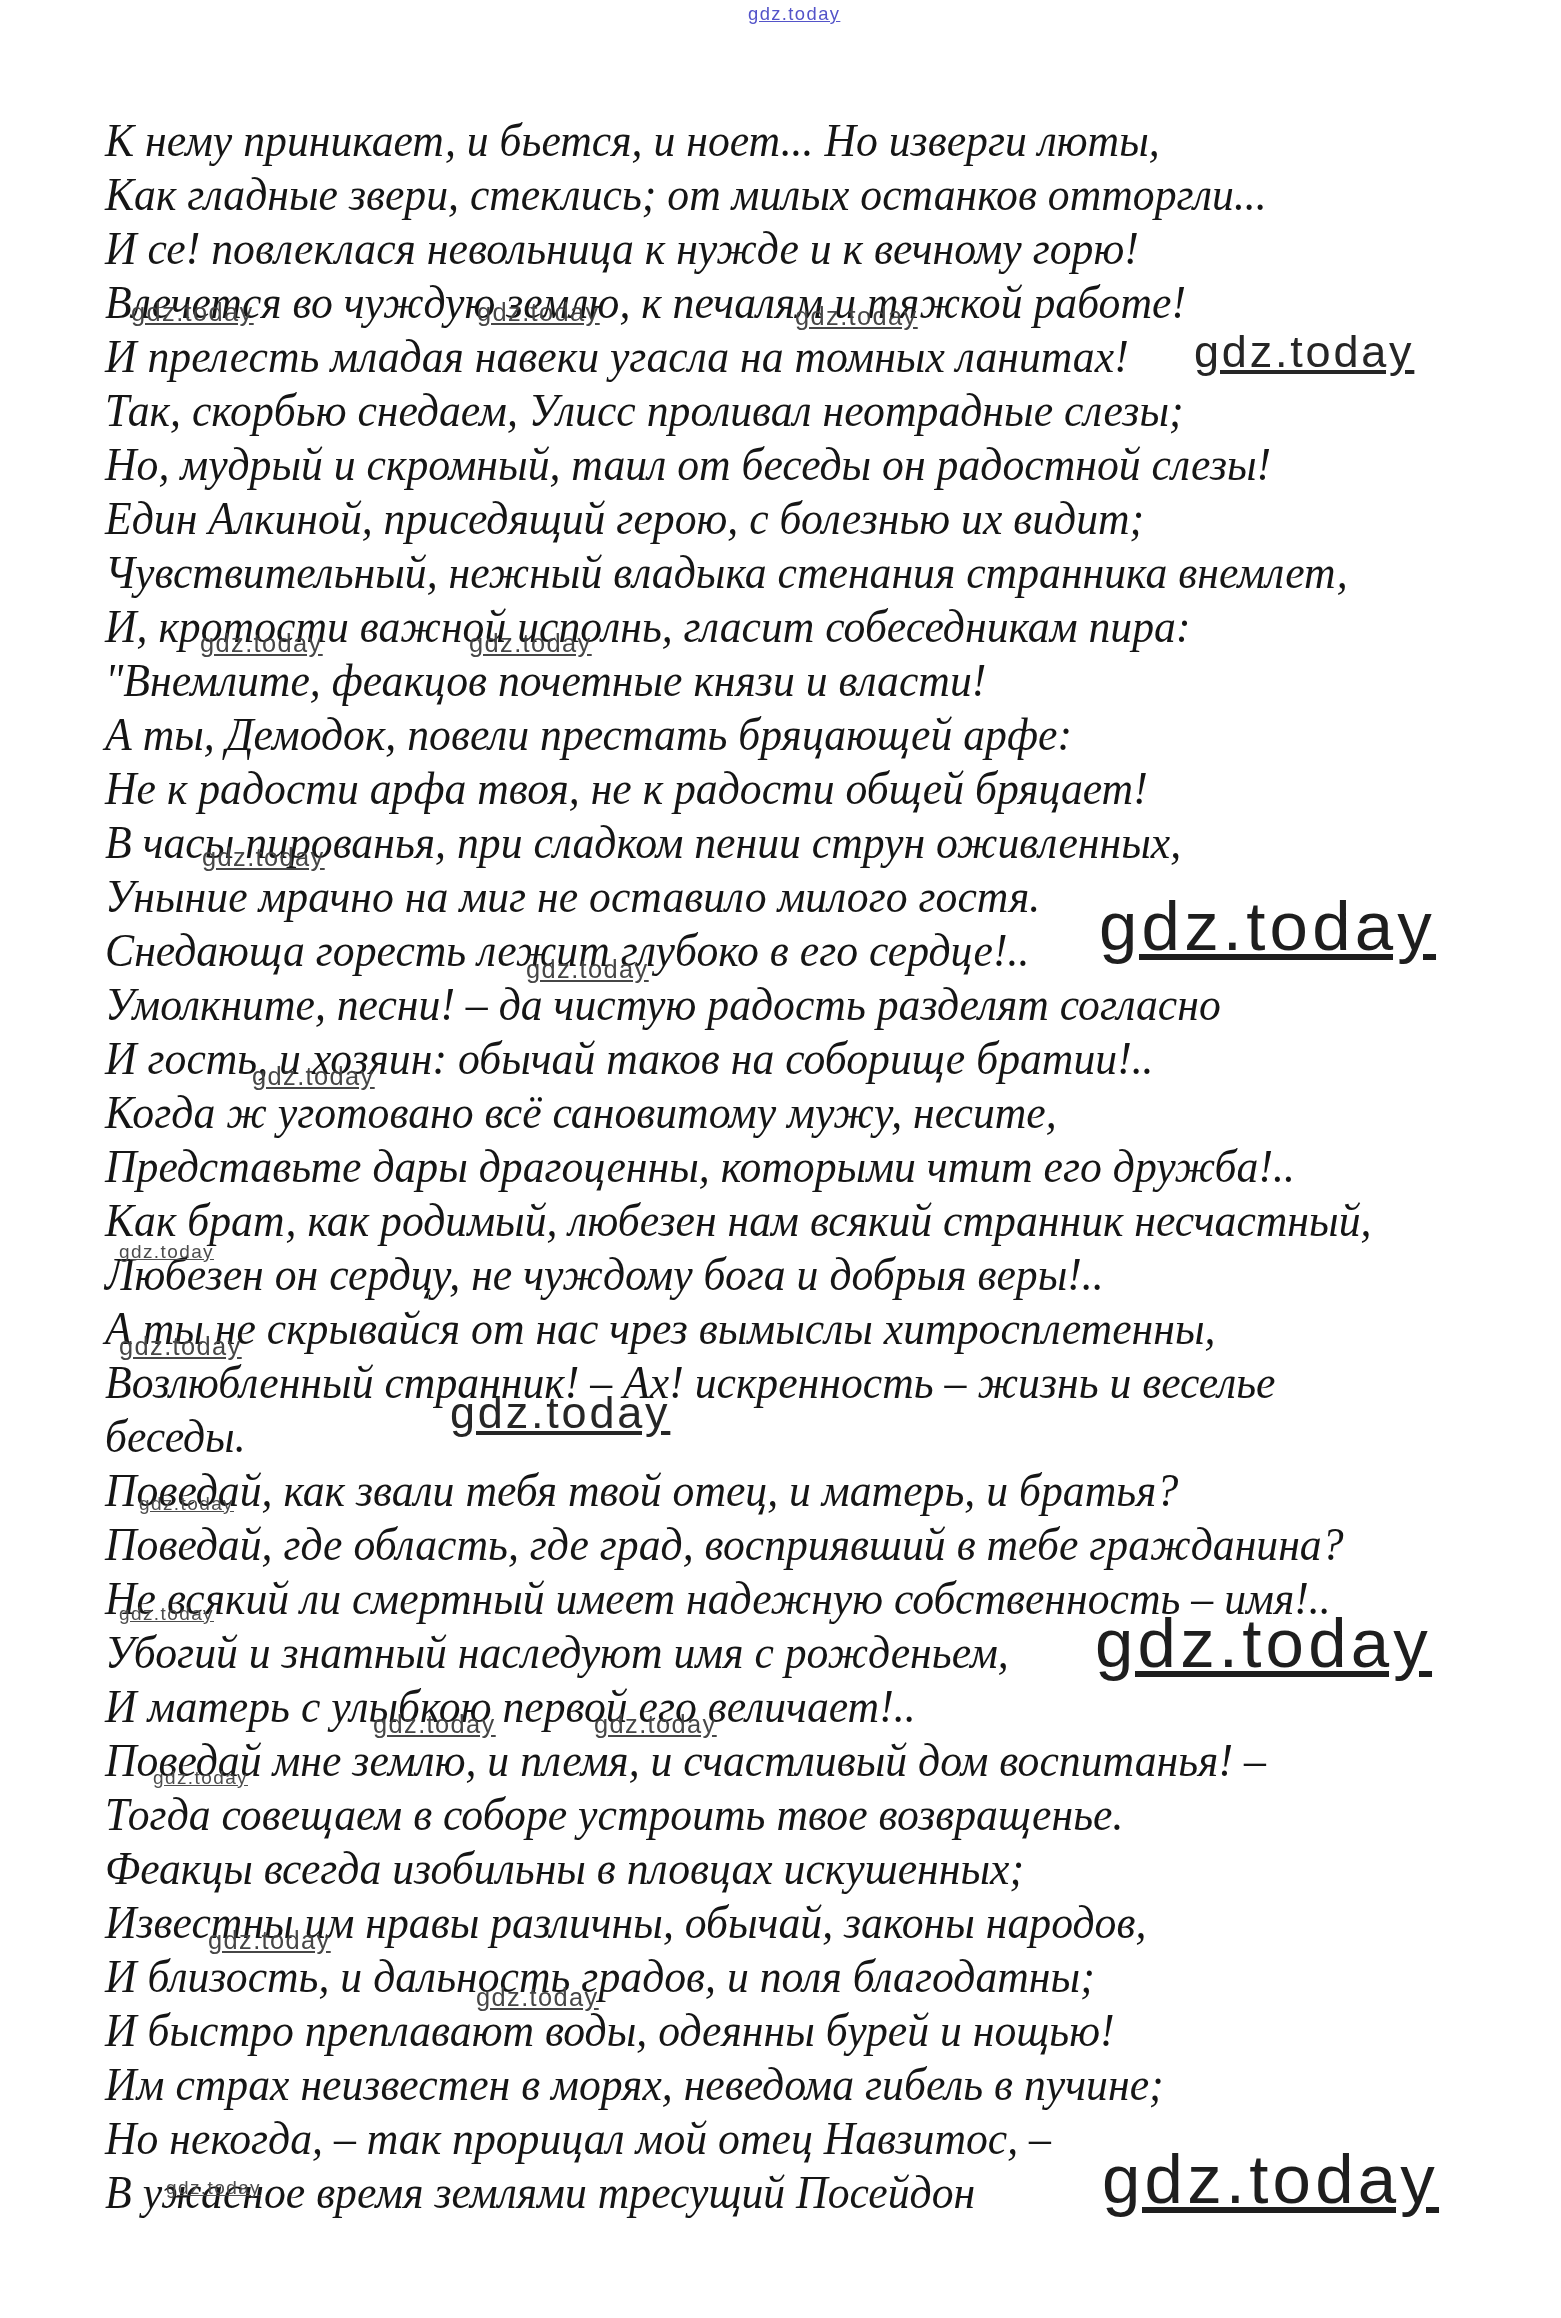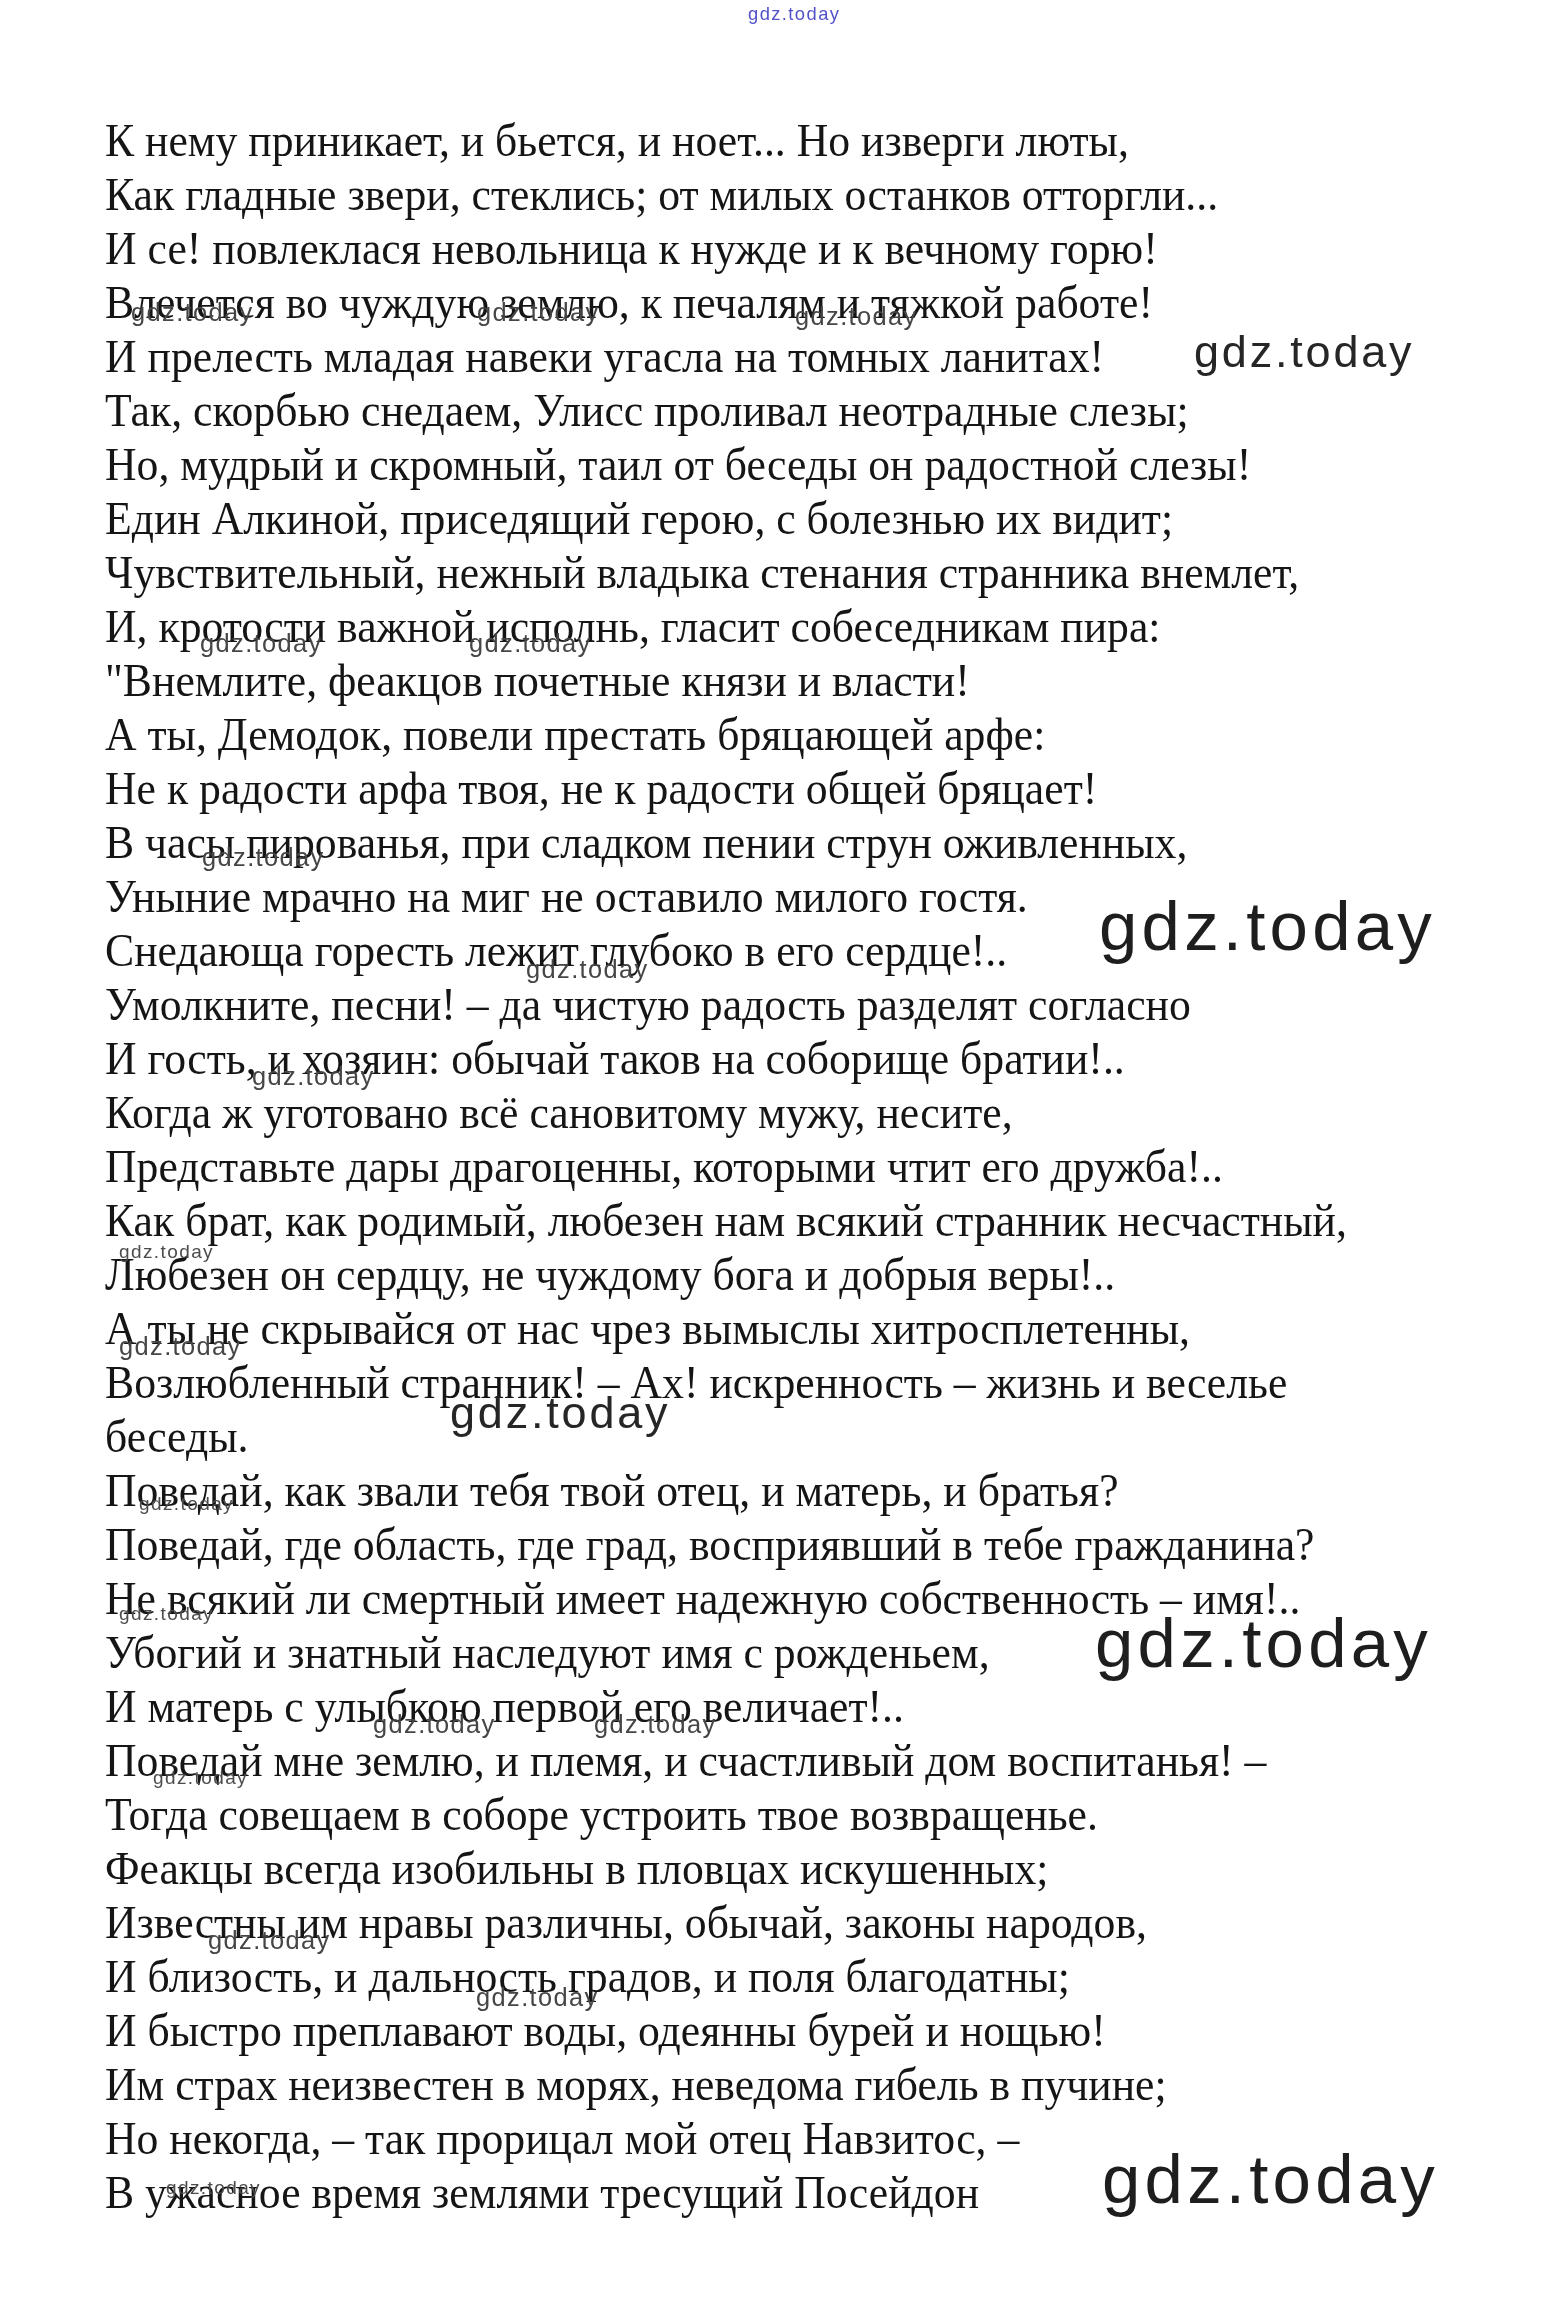--- a/index.html
+++ b/index.html
@@ -15,34 +15,36 @@
     font-family: "Liberation Serif", serif;
   }
   .page {
     position: absolute;
     inset: 0;
   }
   .poem {
     position: absolute;
     left: 105px;
     top: 113px;
+    font-style: italic;
   }
   .line {
     font-size: 47px;
     line-height: 54px;
     white-space: nowrap;
     color: #151515;
     transform: scaleX(0.93);
     transform-origin: 0 50%;
   }
   .wm {
     position: absolute;
     font-family: "Liberation Sans", sans-serif;
     white-space: nowrap;
     font-weight: normal;
+    text-decoration: underline;
   }
   .wm-xs  { font-size: 19px; letter-spacing: 1.4px; color: #4c4c4c; }
   .wm-sm  { font-size: 25.4px; letter-spacing: 1.4px; color: #464646; }
   .wm-md  { font-size: 45px; letter-spacing: 2.8px; color: #262626; }
   .wm-lg  { font-size: 69px; letter-spacing: 4.2px; color: #1e1e1e; }
   .wm-blue{ font-size: 18.4px; letter-spacing: 1.4px; color: #5353c9; }
 </style>
 </head>
 <body>
 

